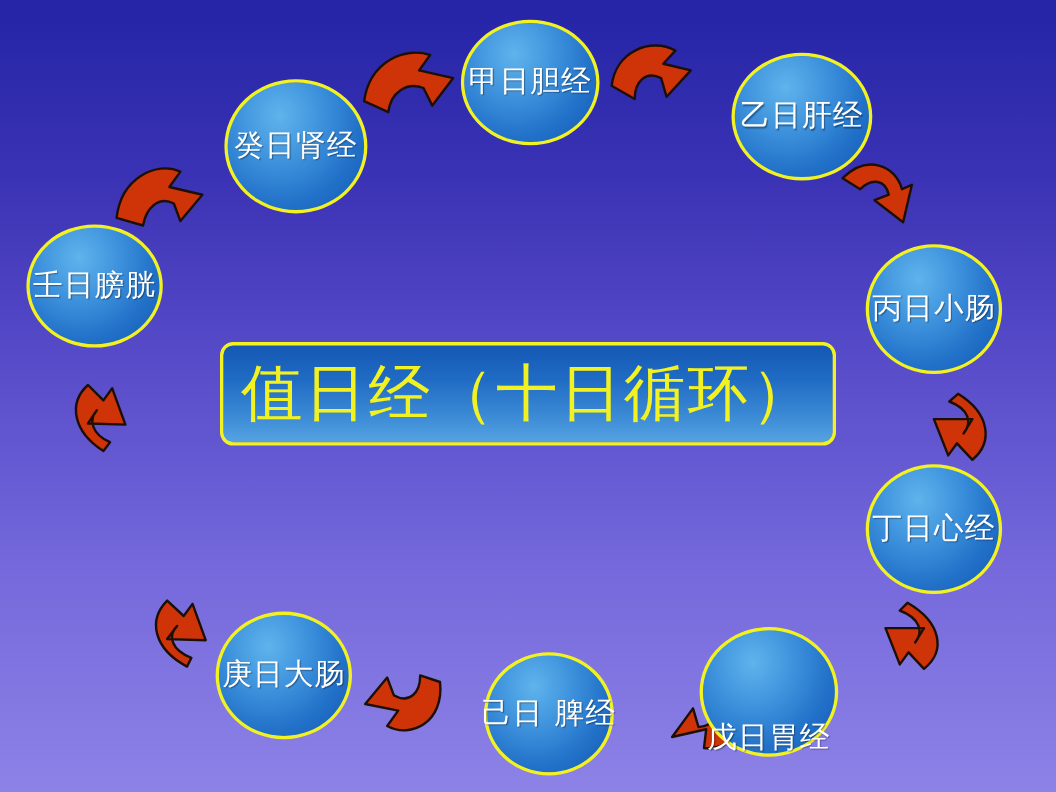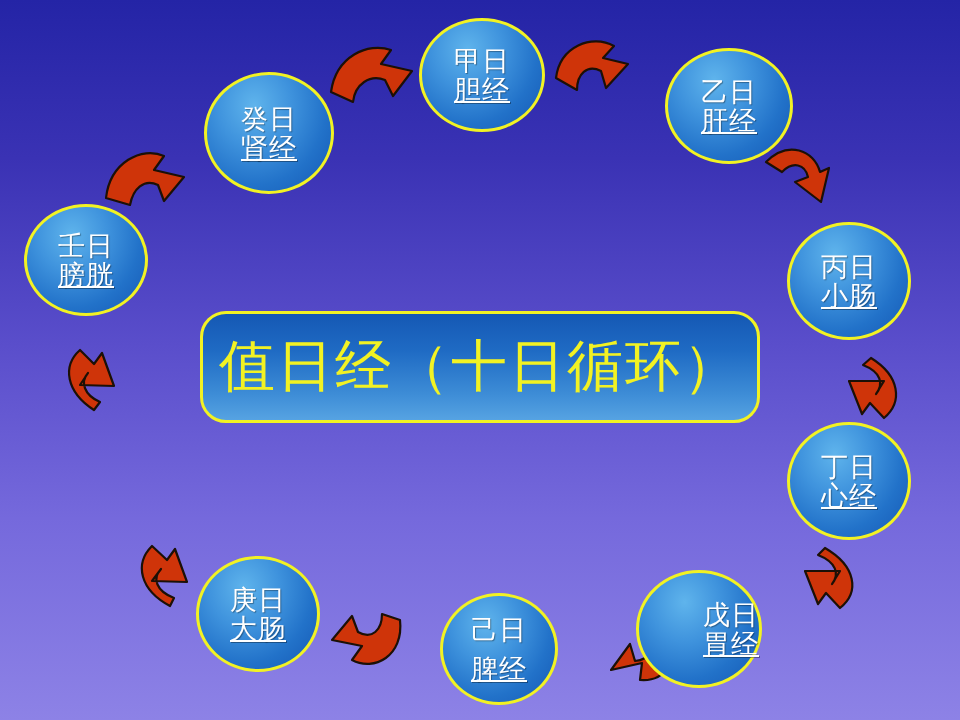--- a/index.html
+++ b/index.html
@@ -29,45 +29,45 @@
     position: absolute;
     box-sizing: border-box;
     border: 3px solid #f2f223;
     border-radius: 50%;
     background: radial-gradient(ellipse at 38% 26%,
                   #5fb4ec 0%,
                   #3f93dd 34%,
                   #2272c9 66%,
                   #1558b4 100%);
     display: flex;
-    flex-direction: column;
+    flex-direction: row;
     align-items: center;
     justify-content: center;
     color: #ffffff;
     text-shadow: 1px 1px 1px rgba(0,0,0,0.35);
     line-height: 1.08;
     letter-spacing: 1px;
     font-family: "DejaVu Serif", "Liberation Serif", serif;
     font-size: 27px;
     white-space: nowrap;
     user-select: none;
   }
   .node .l1 { display: block; }
-  .node .l2 { display: block; text-decoration: underline; }
+  .node .l2 { display: block; }
 
   
   #title-box {
     position: absolute;
     left: 200px;
     top: 311px;
     width: 560px;
-    height: 112px;
+    height: 94px;
     box-sizing: border-box;
     border: 3px solid #f2f223;
-    border-radius: 26px;
+    border-radius: 12px;
     background: linear-gradient(180deg,
                   #1558b4 0%,
                   #1f6bc4 35%,
                   #3d8cd6 75%,
                   #56a3e2 100%);
     display: flex;
     align-items: center;
     justify-content: center;
   }
   #title-text {

